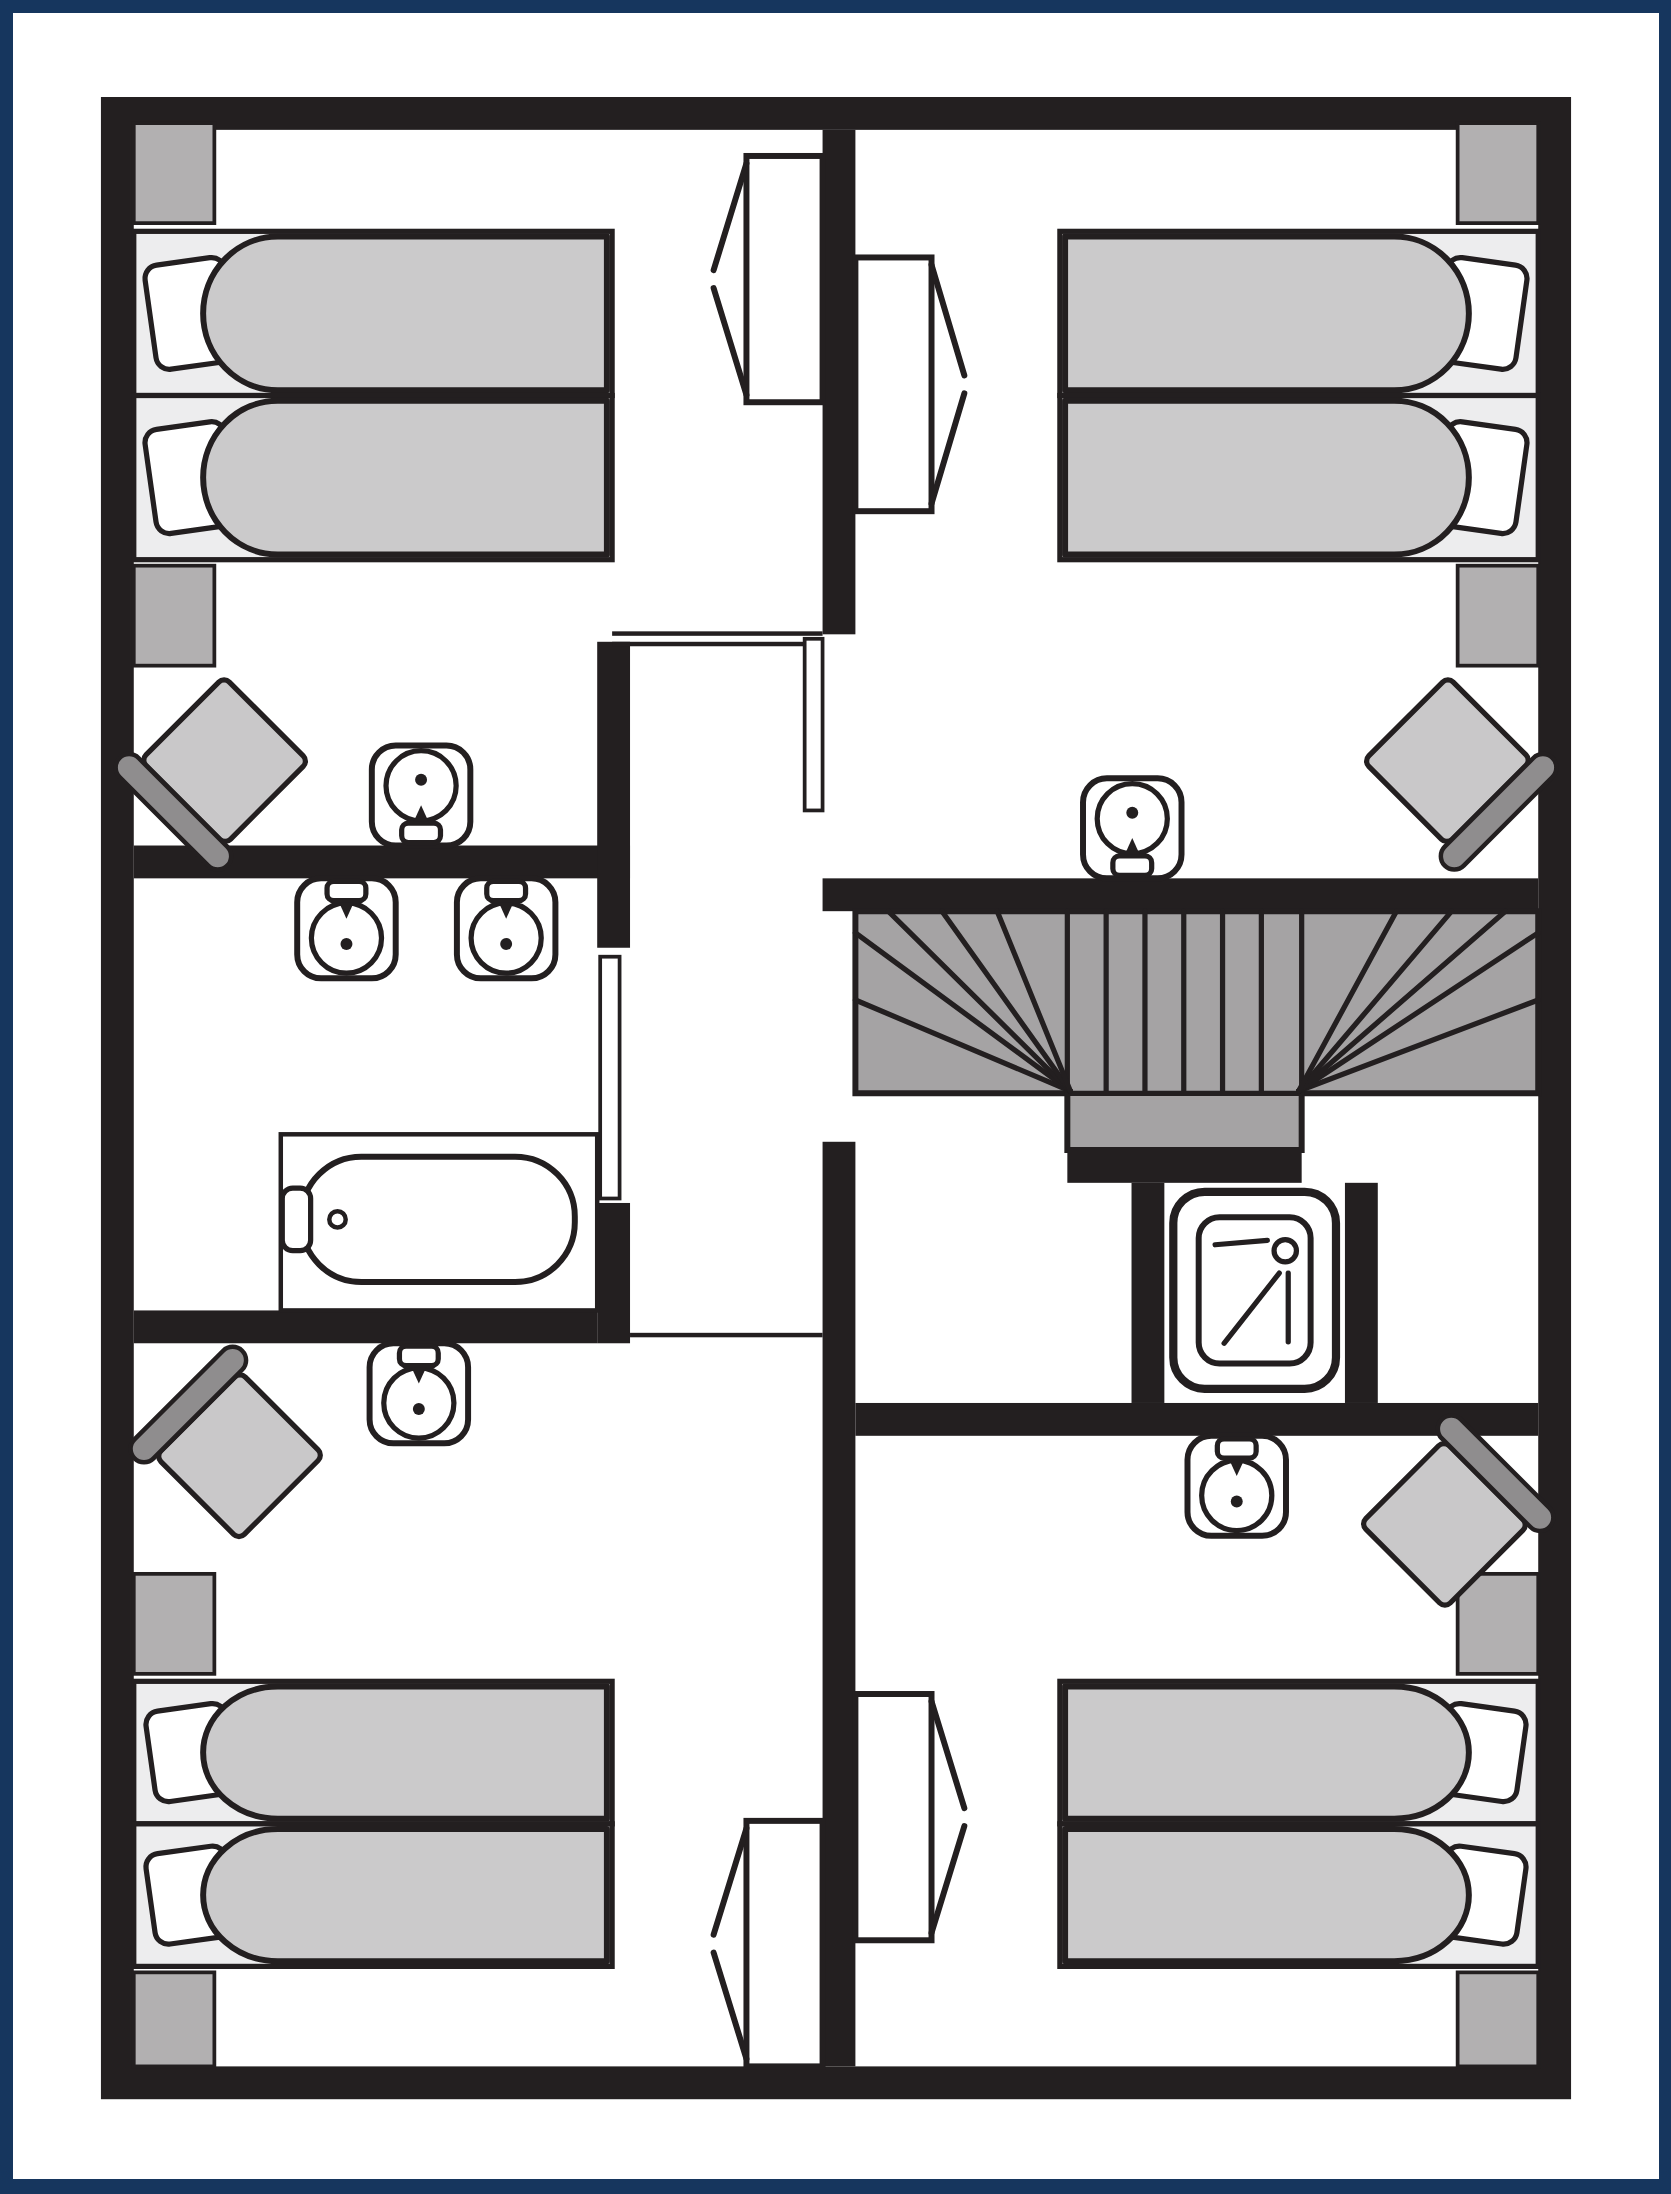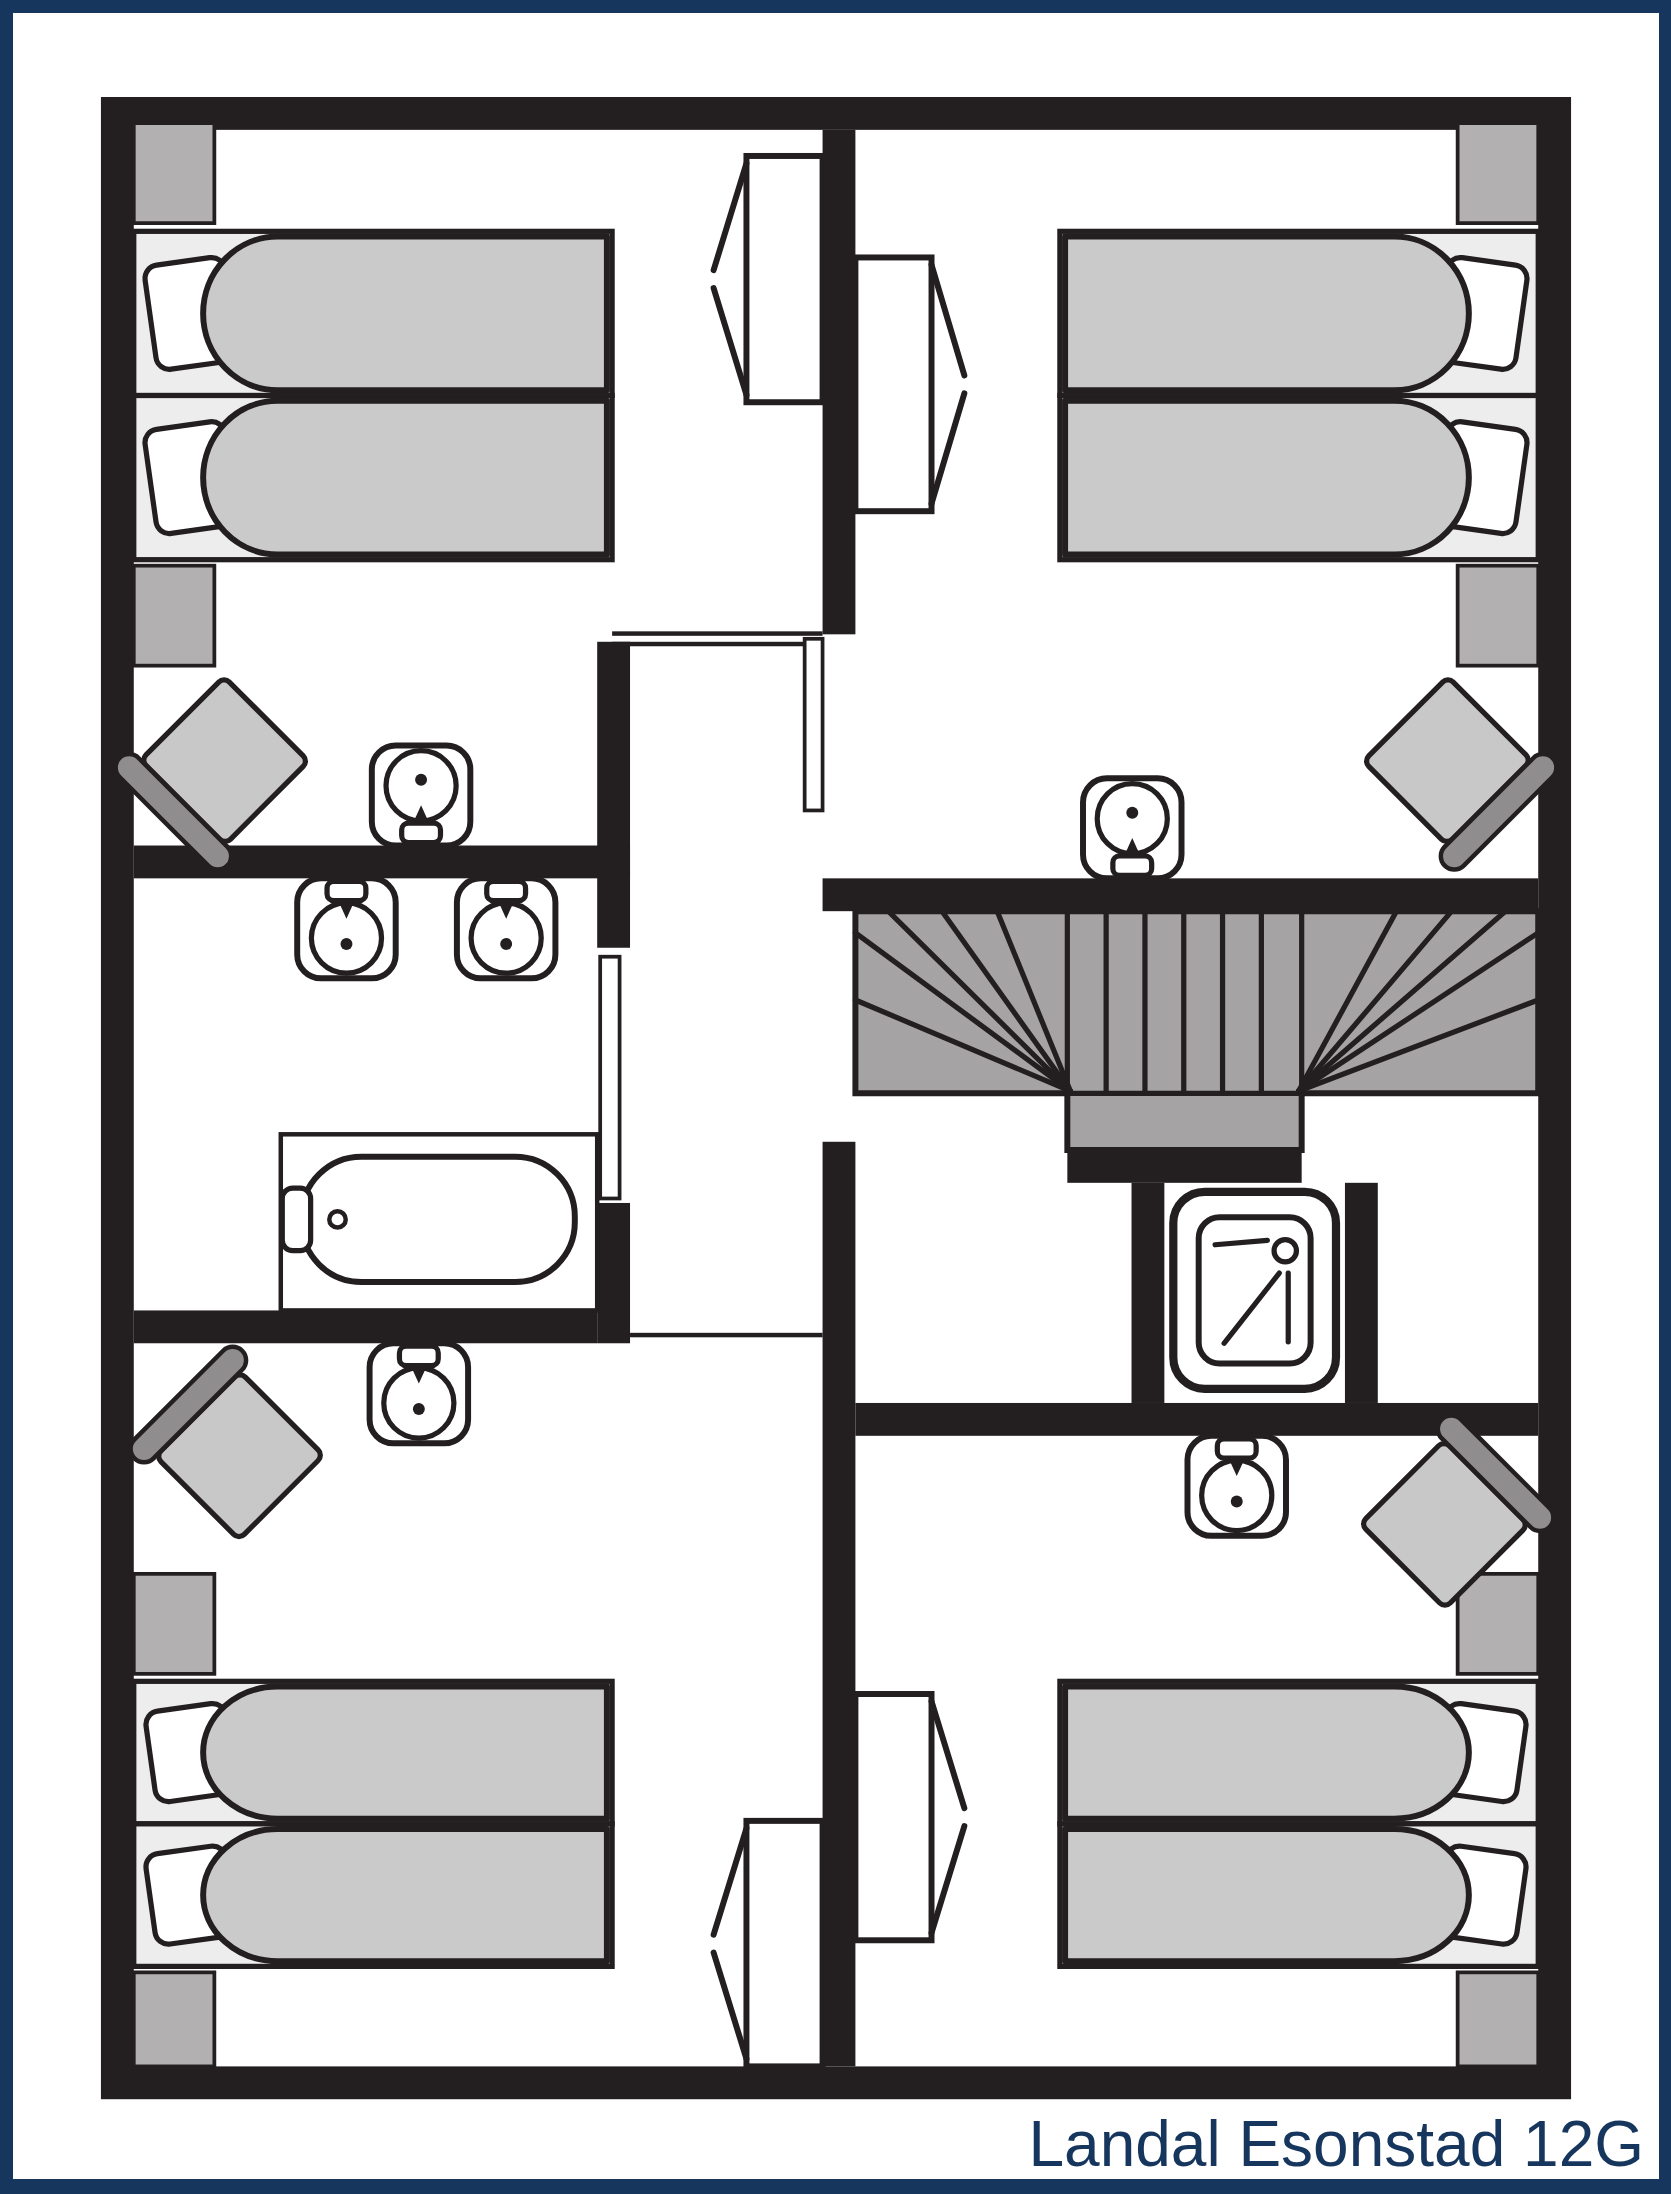--- a/index.html
+++ b/index.html
@@ -186,15 +186,14 @@
         <rect x="1000" y="2440" width="102" height="329" fill="#FFFFFF" stroke="#231F20" stroke-width="8"></rect>
         <line x1="1000" y1="2450" x2="956" y2="2592.5" stroke="#231F20" stroke-width="8" stroke-linecap="round"></line>
         <line x1="1000" y1="2759" x2="956" y2="2616.5" stroke="#231F20" stroke-width="8" stroke-linecap="round"></line>
       </g>
       <g>
         <rect x="1146" y="2270" width="102" height="330" fill="#FFFFFF" stroke="#231F20" stroke-width="8"></rect>
         <line x1="1248" y1="2280" x2="1292" y2="2423" stroke="#231F20" stroke-width="8" stroke-linecap="round"></line>
         <line x1="1248" y1="2590" x2="1292" y2="2447" stroke="#231F20" stroke-width="8" stroke-linecap="round"></line>
       </g>
     </svg>
-  <div class="caption">Landal Esonstad 12G</div>
 </div>
 
 
 </body></html>

